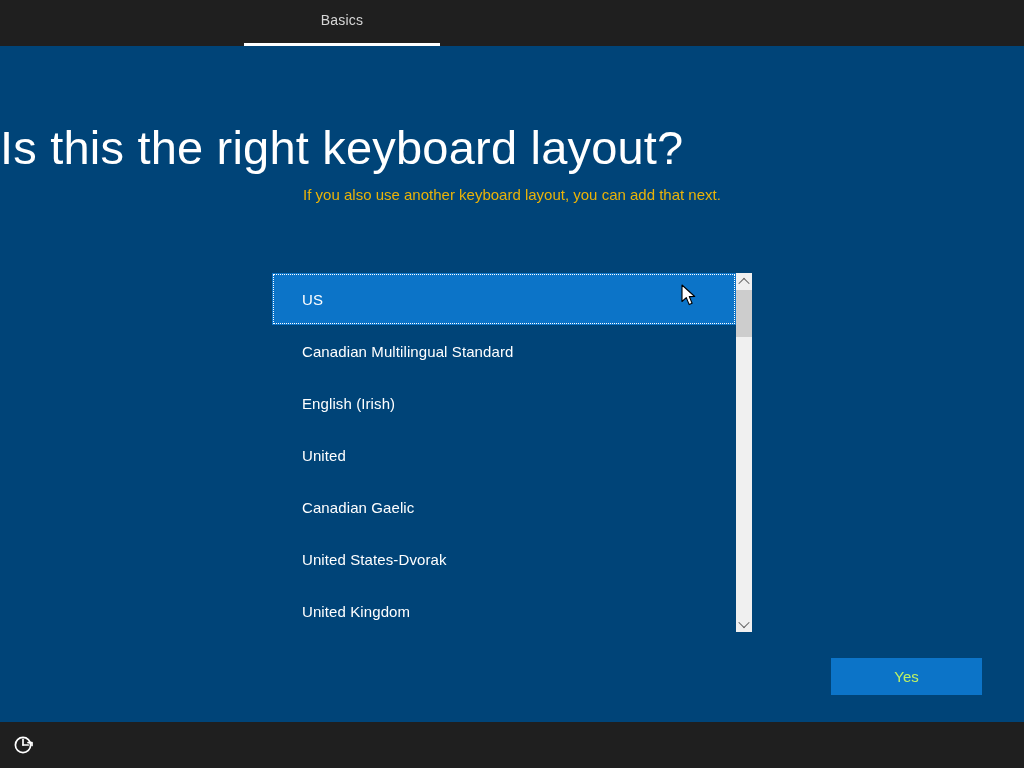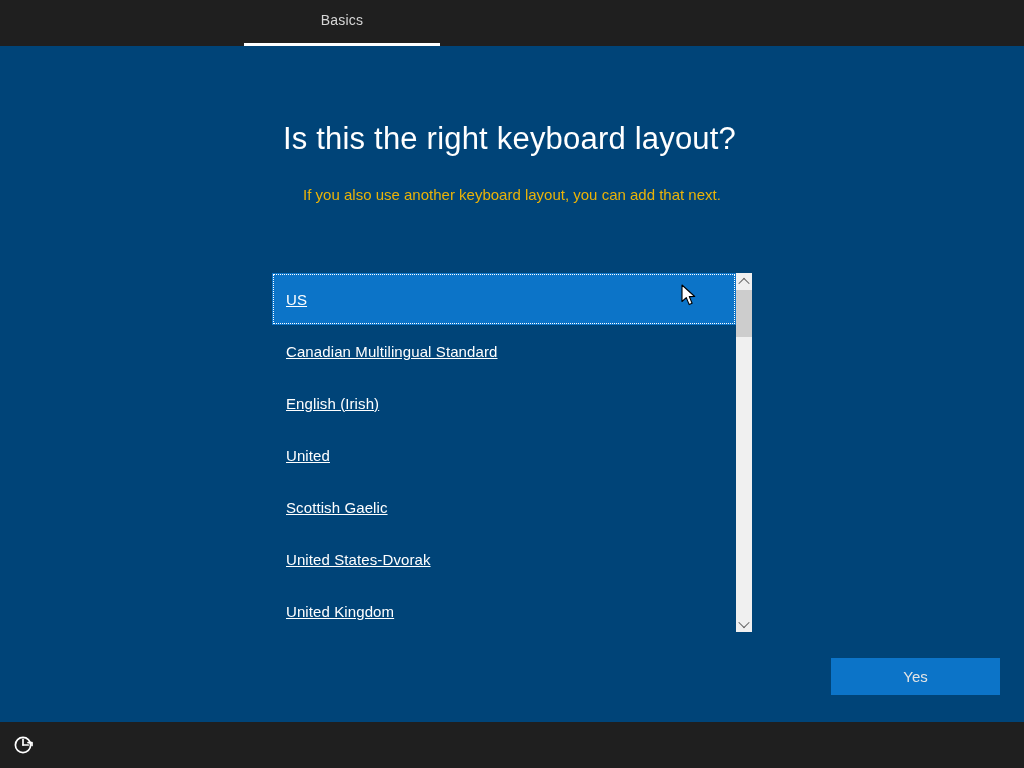--- a/index.html
+++ b/index.html
@@ -49,23 +49,22 @@
     line-height: 1;
     padding-bottom: 3px;
   }
 
   
   #heading {
     position: absolute;
     left: 0;
     top: 122px;
     width: 1019px;
-    text-align: center;
     color: #ffffff;
-    font-size: 31px;
+    font-size: 47px;
     font-weight: 300;
     line-height: 1.12;
     letter-spacing: 0.2px;
     white-space: nowrap;
   }
   #subheading {
     position: absolute;
     left: 0;
     top: 186px;
     width: 1024px;
@@ -94,26 +93,25 @@
     width: 464px;
     height: 359px;
     overflow: hidden;
   }
   .list-item {
     position: relative;
     box-sizing: border-box;
     height: 52px;
     display: flex;
     align-items: center;
-    padding-left: 14px;
+    padding-left: 30px;
     color: #ffffff;
     font-size: 15px;
     font-weight: 400;
     letter-spacing: 0.1px;
-    text-decoration: underline;
   }
   .list-item.selected {
     background: #0c74c8;
     outline: 1px dotted #ffffff;
     outline-offset: -2px;
   }
   .list-item.selected .item-label {
     color: #ffffff;
   }
   .item-label {
@@ -170,25 +168,25 @@
     width: 16px;
     height: 47px;
     background: #cdcdcd;
   }
 
   
   #yes-button {
     position: absolute;
     left: 831px;
     top: 658px;
-    width: 169px;
+    width: 151px;
     height: 37px;
     background: #0c74c8;
     border: none;
-    color: #e5e5e5;
+    color: #bef264;
     font-family: "Liberation Sans", "DejaVu Sans", sans-serif;
     font-size: 15px;
     line-height: 37px;
     text-align: center;
     padding: 0;
     cursor: default;
   }
 
   
   #bottombar {
@@ -245,21 +243,21 @@
         <div class="list-item">
           <span class="item-label">Canadian Multilingual Standard</span>
         </div>
         <div class="list-item">
           <span class="item-label">English (Irish)</span>
         </div>
         <div class="list-item">
           <span class="item-label">United</span>
         </div>
         <div class="list-item">
-          <span class="item-label">Scottish Gaelic</span>
+          <span class="item-label">Canadian Gaelic</span>
         </div>
         <div class="list-item">
           <span class="item-label">United States-Dvorak</span>
         </div>
         <div class="list-item">
           <span class="item-label">United Kingdom</span>
         </div>
       </div>
 
     <div id="scrollbar">

